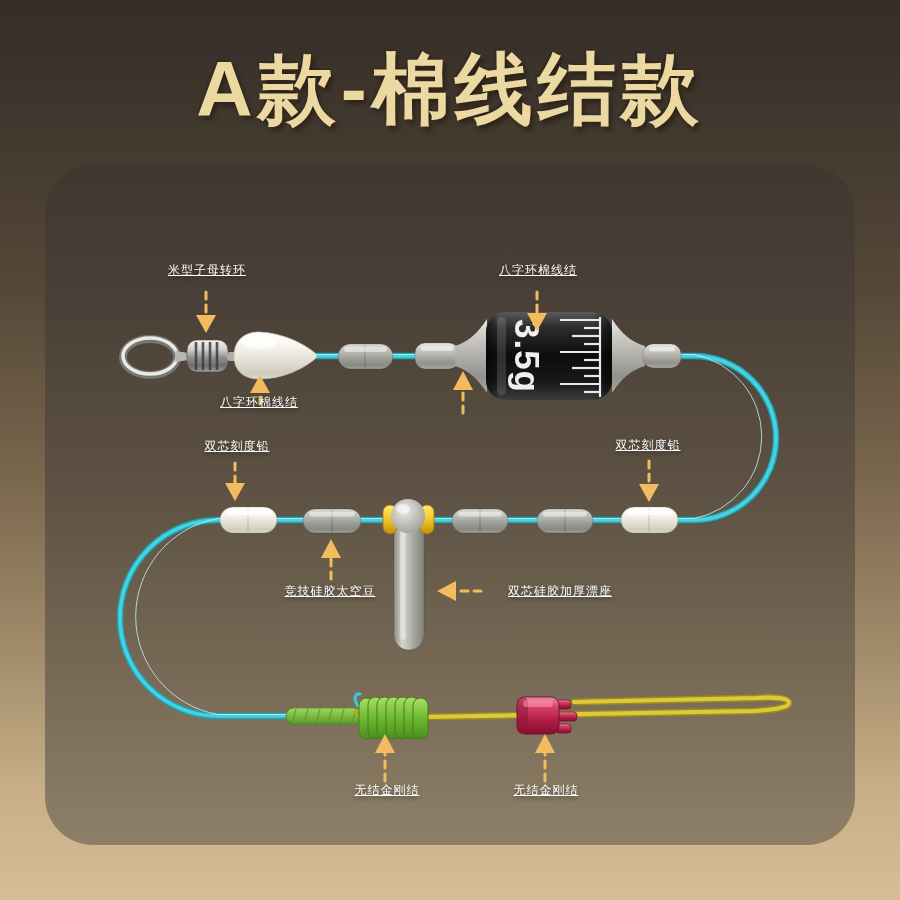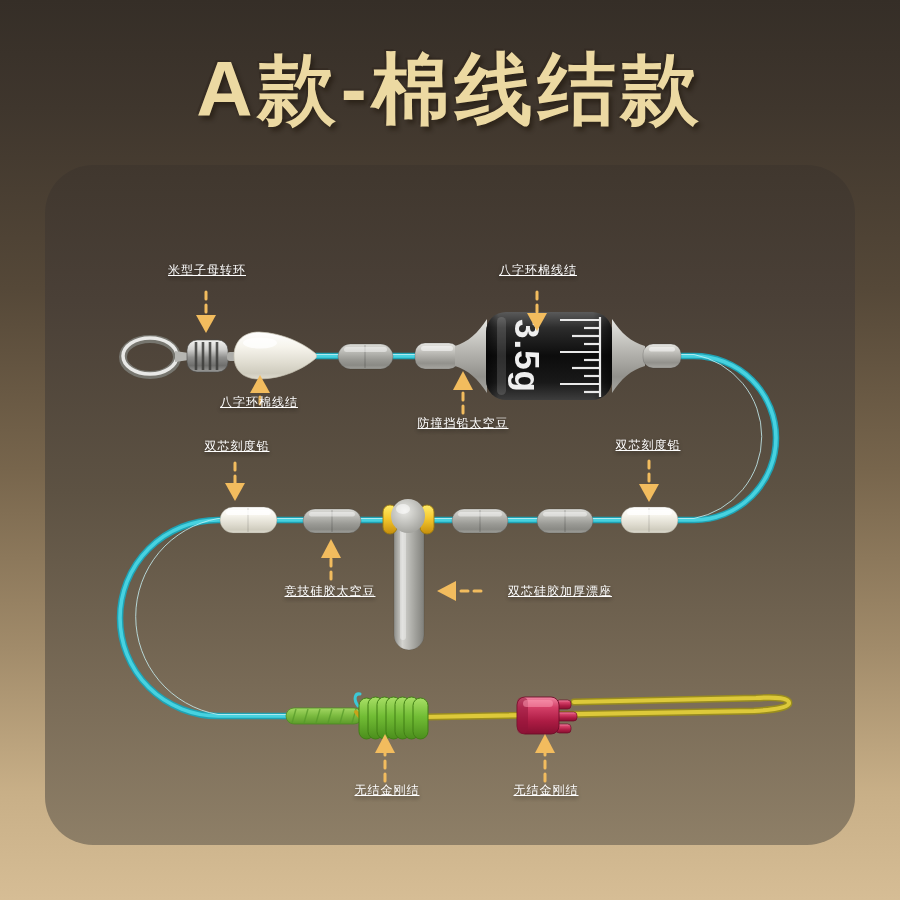--- a/index.html
+++ b/index.html
@@ -263,21 +263,20 @@
       <polygon points="331,539 321,558 341,558"></polygon>
       <polygon points="437,591 456,581 456,601"></polygon>
       <polygon points="385,734 375,753 395,753"></polygon>
       <polygon points="545,734 535,753 555,753"></polygon>
     </g>
   </svg>
 
   <div class="lbl" style="left:207px;top:262px">米型子母转环</div>
   <div class="lbl" style="left:538px;top:262px">八字环棉线结</div>
   <div class="lbl" style="left:259px;top:394px">八字环棉线结</div>
-  <div class="lbl" style="left:463px;top:415px">防撞挡铅太空豆</div>
   <div class="lbl" style="left:237px;top:438px">双芯刻度铅</div>
   <div class="lbl" style="left:648px;top:437px">双芯刻度铅</div>
   <div class="lbl" style="left:560px;top:583px">双芯硅胶加厚漂座</div>
   <div class="lbl" style="left:330px;top:583px">竞技硅胶太空豆</div>
   <div class="lbl" style="left:387px;top:782px">无结金刚结</div>
   <div class="lbl" style="left:546px;top:782px">无结金刚结</div>
 
 </div>
 
 </body></html>

